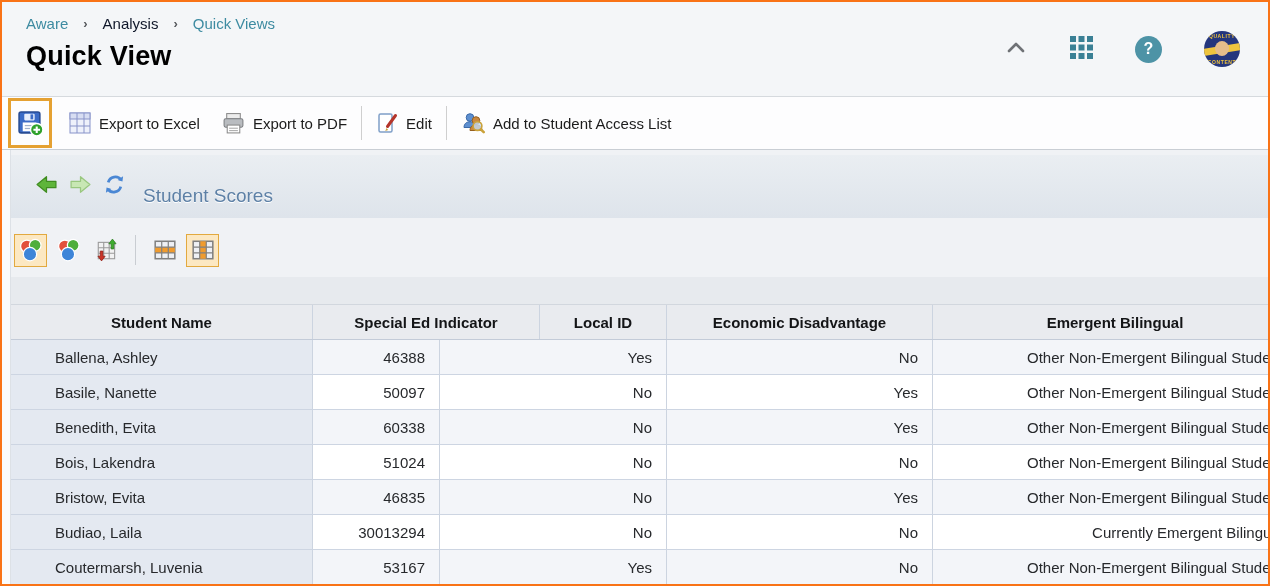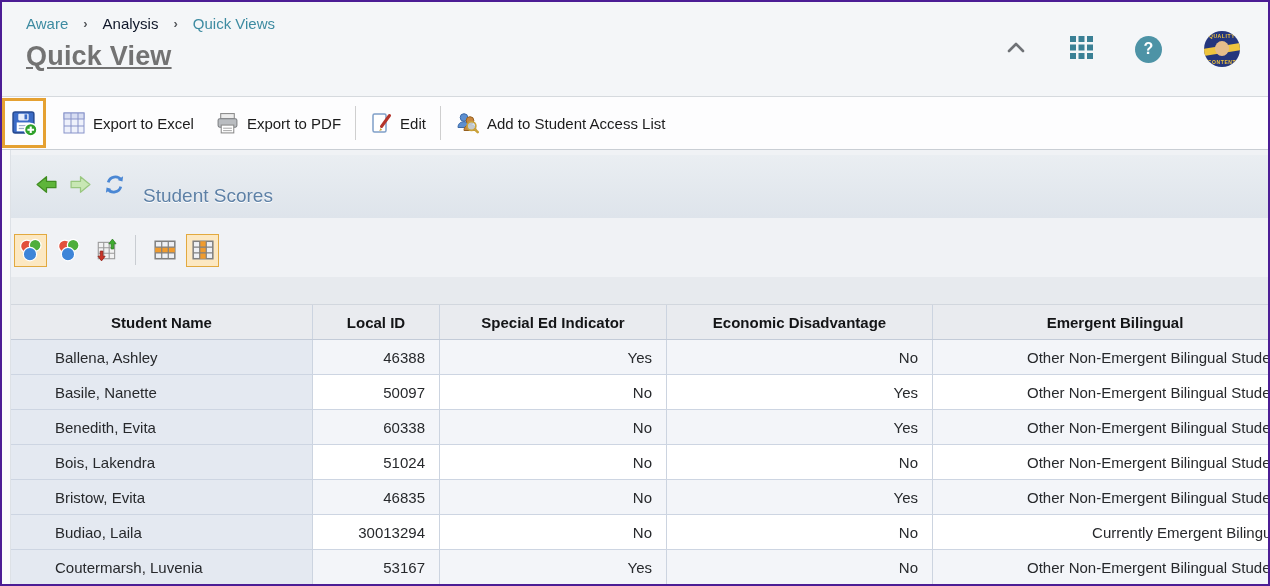--- a/index.html
+++ b/index.html
@@ -1,37 +1,37 @@
 <!DOCTYPE html>
 <html><head>
 <meta charset="utf-8">
 <style>
   html,body{margin:0;padding:0;background:#d8d8d8;font-family:"Liberation Sans",sans-serif;}
-  .window{width:1270px;height:586px;box-sizing:border-box;border:2px solid #4c1d95;
+  .window{width:1270px;height:586px;box-sizing:border-box;border:2px solid #f97316;
           background:#f2f4f7;position:relative;overflow:hidden;}
 
   
   .hdr{height:94px;background:#f4f6f8;position:relative;}
   .crumbs{padding:13px 0 0 24px;font-size:15px;display:flex;gap:15px;align-items:center;}
   .crumb-link{color:#3d8ba1;cursor:pointer;}
   .crumb-mid{color:#0f172a;}
   .crumb-sep{color:#55585c;font-weight:bold;font-size:13px;}
-  .page-title{padding:9px 0 0 24px;font-size:27px;font-weight:bold;color:#737373;letter-spacing:.2px;text-decoration:underline;}
+  .page-title{padding:9px 0 0 24px;font-size:27px;font-weight:bold;color:#000000;letter-spacing:.2px;}
   .hdr-icons{position:absolute;top:29px;right:28px;display:flex;align-items:center;gap:42px;}
   .help-circle{width:27px;height:27px;border-radius:50%;background:#4d93a6;color:#fff;
                display:flex;align-items:center;justify-content:center;font-weight:bold;font-size:16px;}
   .avatar{width:36px;height:36px;border-radius:50%;background:#24367d;position:relative;overflow:hidden;}
   .av-face{position:absolute;left:11px;top:10px;width:14px;height:15px;border-radius:50%;background:#e5bd8a;z-index:2;}
   .av-band{position:absolute;left:-4px;right:-4px;top:15px;height:7px;background:#eec43e;transform:rotate(-9deg);z-index:1;}
   .av-txt{position:absolute;width:100%;text-align:center;font-size:5px;color:#f0c43c;font-weight:bold;letter-spacing:.6px;z-index:3;}
   .av-top{top:2px;} .av-bot{bottom:2px;}
 
   
   .toolbar{height:52px;background:#fdfdfe;border-top:1px solid #d6dade;border-bottom:1px solid #c9ced4;
-           display:flex;align-items:center;}
+           display:flex;align-items:center;padding-left:6px;}
   .savebox{width:38px;height:44px;border:3px solid #e5a132;display:flex;align-items:center;
            justify-content:center;margin-right:6px;background:#fdfdfe;}
   .tbtn{display:flex;align-items:center;gap:8px;padding:0 11px;font-size:15px;color:#1c1c1c;height:38px;}
   .tsep{width:1px;height:34px;background:#cfcfcf;margin:0 3px;}
 
   
   .content{position:absolute;top:148px;left:0;right:0;bottom:0;overflow:hidden;background:#f0f2f5;}
   .gutter{position:absolute;left:0;top:0;bottom:0;width:8px;background:#fafbfc;border-right:1px solid #dde1e6;}
   .navbar{margin-left:9px;margin-top:5px;height:63px;background:linear-gradient(#eaeef2,#dee4eb);
           display:flex;align-items:center;padding-left:24px;gap:11px;}
@@ -227,22 +227,22 @@
           <path d="M2 8.3h18M2 13.7h18M8 3v16M14 3v16" stroke="#808080" stroke-width="1.1" fill="none"></path>
         </svg>
       </span>
     </div>
 
     <div class="band"></div>
 
     <div class="grid">
       <div class="thead">
         <div class="c c0">Student Name</div>
+        <div class="c c2">Special Ed Indicator</div>
         <div class="c c1">Local ID</div>
-        <div class="c c2">Special Ed Indicator</div>
         <div class="c c3">Economic Disadvantage</div>
         <div class="c c4" style="justify-content:center;">Emergent Bilingual</div>
       </div>
 
       <div class="trow odd">
         <div class="c c0">Ballena, Ashley</div>
         <div class="c c1">46388</div>
         <div class="c c2">Yes</div>
         <div class="c c3">No</div>
         <div class="c c4">Other Non-Emergent Bilingual Student</div>

